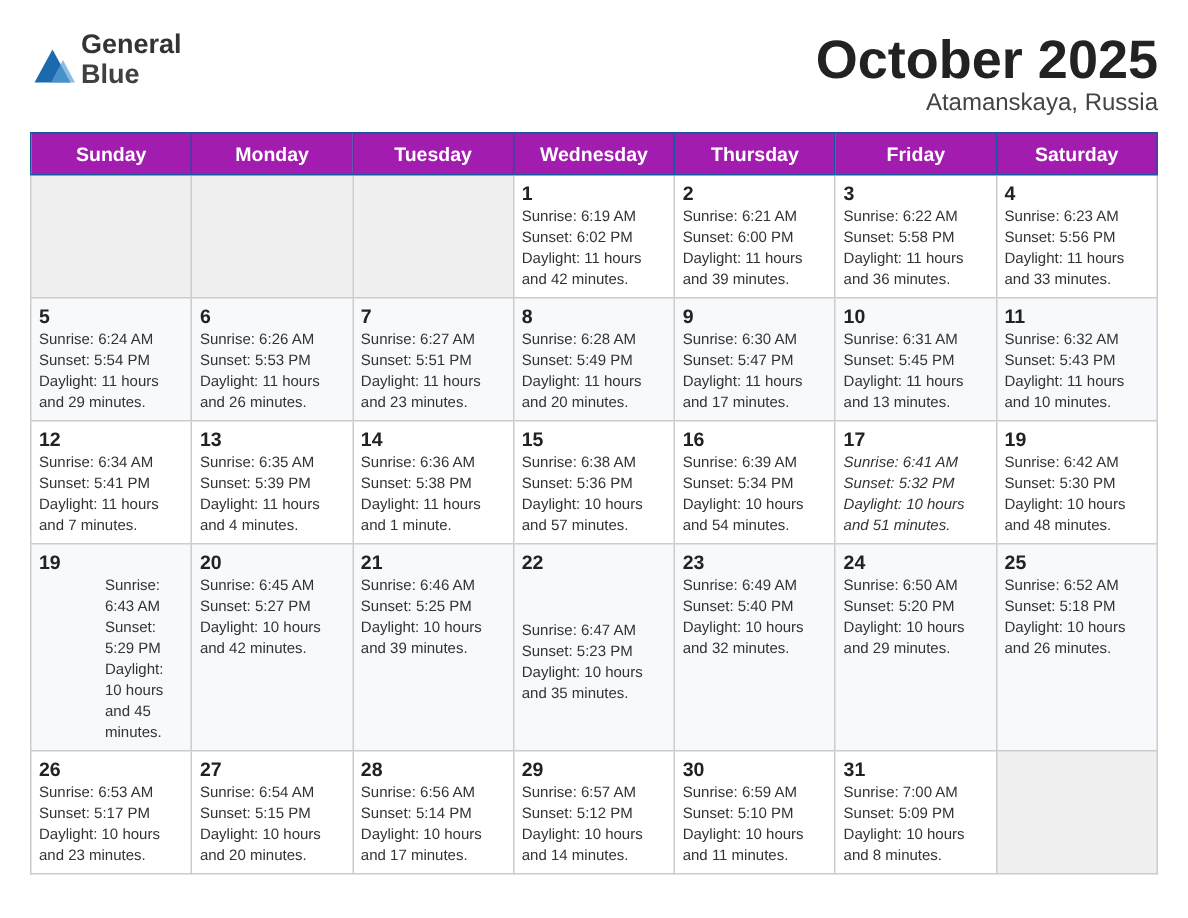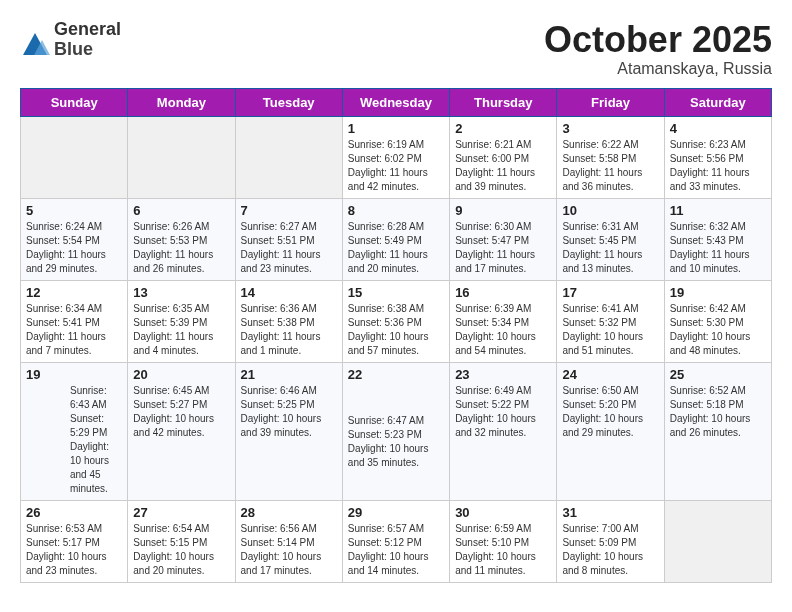--- a/index.html
+++ b/index.html
@@ -245,21 +245,21 @@
         </td>
         <td>
           <span class="day-number">16</span>
           <div class="day-info" style="white-space: pre-line;">Sunrise: 6:39 AM
 Sunset: 5:34 PM
 Daylight: 10 hours
 and 54 minutes.</div>
         </td>
         <td>
           <span class="day-number">17</span>
-          <div class="day-info" style="white-space: pre-line;">Sunrise: 6:41 AM
+          <div class="day-info" style="white-space: pre-line; font-style: italic;">Sunrise: 6:41 AM
 Sunset: 5:32 PM
 Daylight: 10 hours
 and 51 minutes.</div>
         </td>
         <td>
           <span class="day-number">19</span>
           <div class="day-info" style="white-space: pre-line;">Sunrise: 6:42 AM
 Sunset: 5:30 PM
 Daylight: 10 hours
 and 48 minutes.</div>
@@ -290,21 +290,21 @@
         <td>
           <span class="day-number">22</span>
           <div class="day-info" style="white-space: pre-line; margin-top: 32px;">Sunrise: 6:47 AM
 Sunset: 5:23 PM
 Daylight: 10 hours
 and 35 minutes.</div>
         </td>
         <td>
           <span class="day-number">23</span>
           <div class="day-info" style="white-space: pre-line;">Sunrise: 6:49 AM
-Sunset: 5:22 PM
+Sunset: 5:40 PM
 Daylight: 10 hours
 and 32 minutes.</div>
         </td>
         <td>
           <span class="day-number">24</span>
           <div class="day-info" style="white-space: pre-line;">Sunrise: 6:50 AM
 Sunset: 5:20 PM
 Daylight: 10 hours
 and 29 minutes.</div>
         </td>

